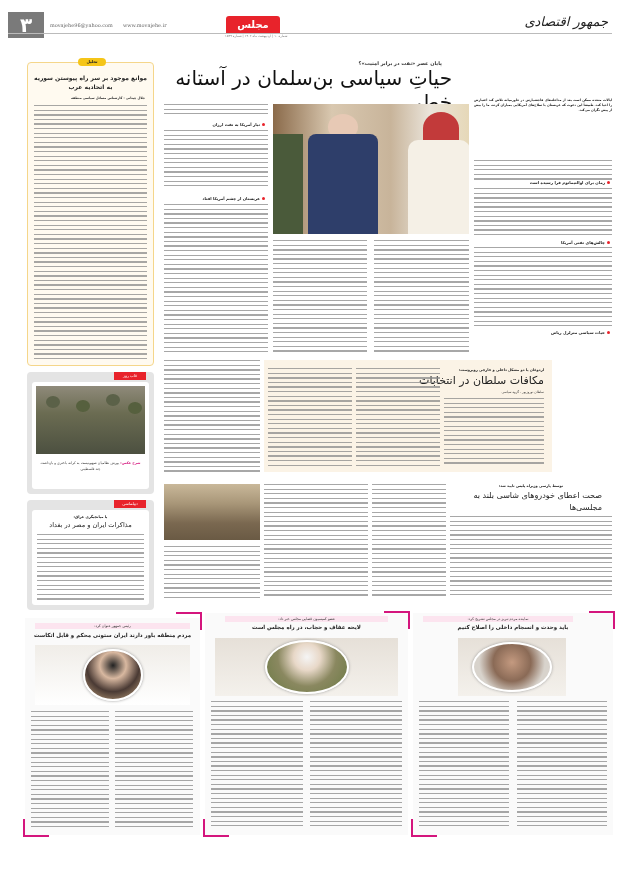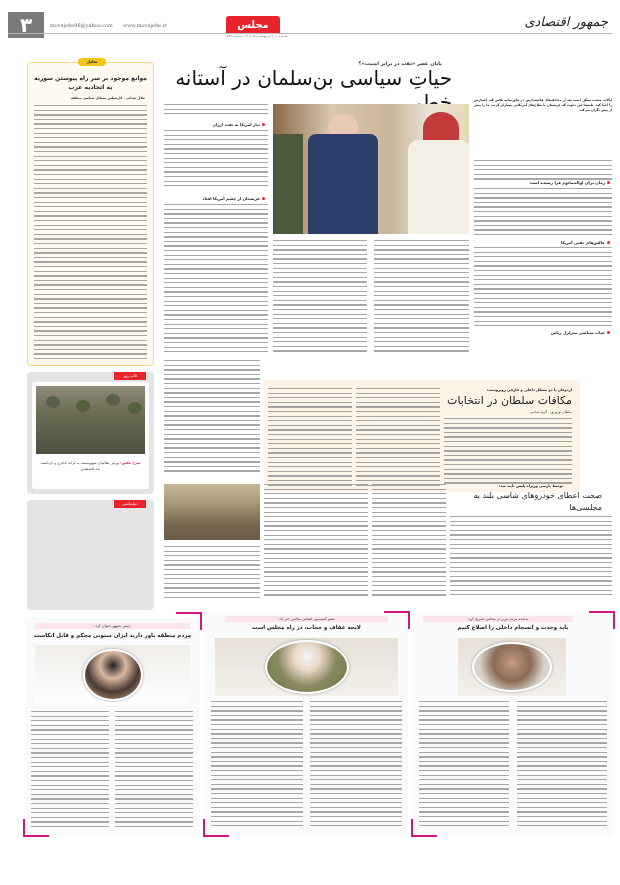--- a/index.html
+++ b/index.html
@@ -91,23 +91,28 @@
     </div>
     <div class="abs" style="left:6px;right:6px;top:78px;font-size:3.5px;text-align:center;direction:rtl;line-height:6px;color:#333">
       <span style="color:#d4157d;font-weight:bold">شرح عکس:</span>
       <span>یورش نظامیان صهیونیست به کرانه باختری و بازداشت چند فلسطینی</span>
     </div>
   </div>
 </div>
 
 <div class="abs grey-box" style="left:27px;top:500px;width:127px;height:110px">
   <div class="abs tag-red" style="right:8px;top:0;width:32px;height:8px;line-height:8px">دیپلماسی</div>
+  <div class="abs white-inner" style="left:5px;top:10px;right:5px;bottom:5px">
+    <div class="abs" style="left:0;right:0;top:5px;font-size:3.6px;text-align:center;direction:rtl;font-weight:bold">با میانجیگری عراق:</div>
+    <div class="abs" style="left:0;right:0;top:11px;font-size:6.5px;text-align:center;direction:rtl">مذاکرات ایران و مصر در بغداد</div>
+    <div class="abs lines" style="left:5px;right:5px;top:24px;height:68px"></div>
+  </div>
 </div>
 
-<div class="abs beige" style="left:264px;top:380px;width:316px;height:112px">
+<div class="abs beige" style="left:264px;top:360px;width:288px;height:112px">
   <div class="abs" style="right:8px;top:8px;font-size:3.6px;direction:rtl;font-weight:bold">اردوغان با دو مشکل داخلی و خارجی روبروست:</div>
   <div class="abs" style="right:8px;top:14px;font-size:11px;direction:rtl;color:#222">مکافات سلطان در انتخابات</div>
   <div class="abs" style="right:8px;top:30px;font-size:3.2px;direction:rtl;color:#333">سلطان نوروزپور - گروه سیاسی</div>
   <div class="abs lines" style="left:180px;right:8px;top:38px;height:68px"></div>
   <div class="abs lines" style="left:92px;width:84px;top:8px;height:98px"></div>
   <div class="abs lines" style="left:4px;width:84px;top:8px;height:98px"></div>
 </div>
 <div class="abs lines" style="left:164px;top:360px;width:96px;height:112px"></div>
 
 <div class="abs" style="left:450px;top:484px;width:162px;height:115px">

